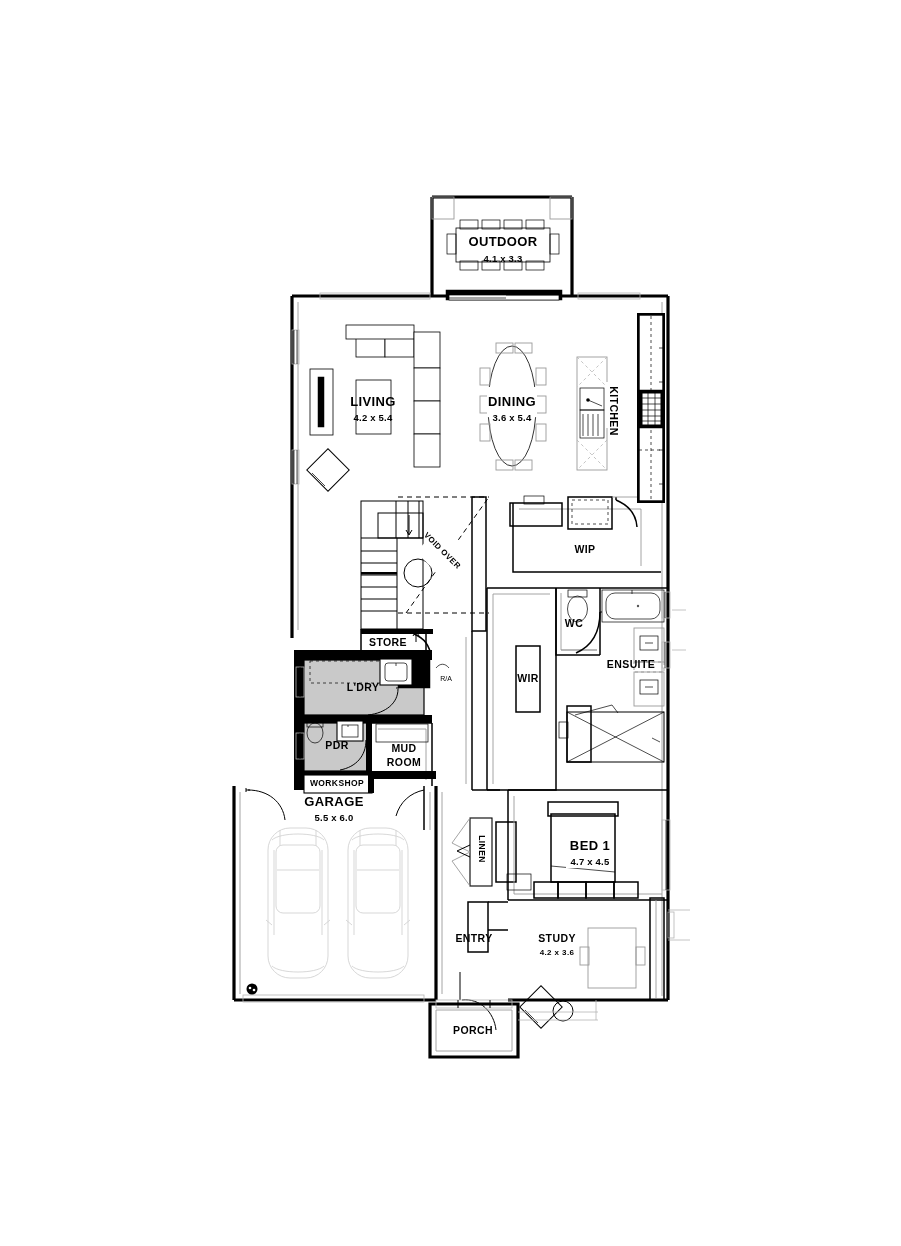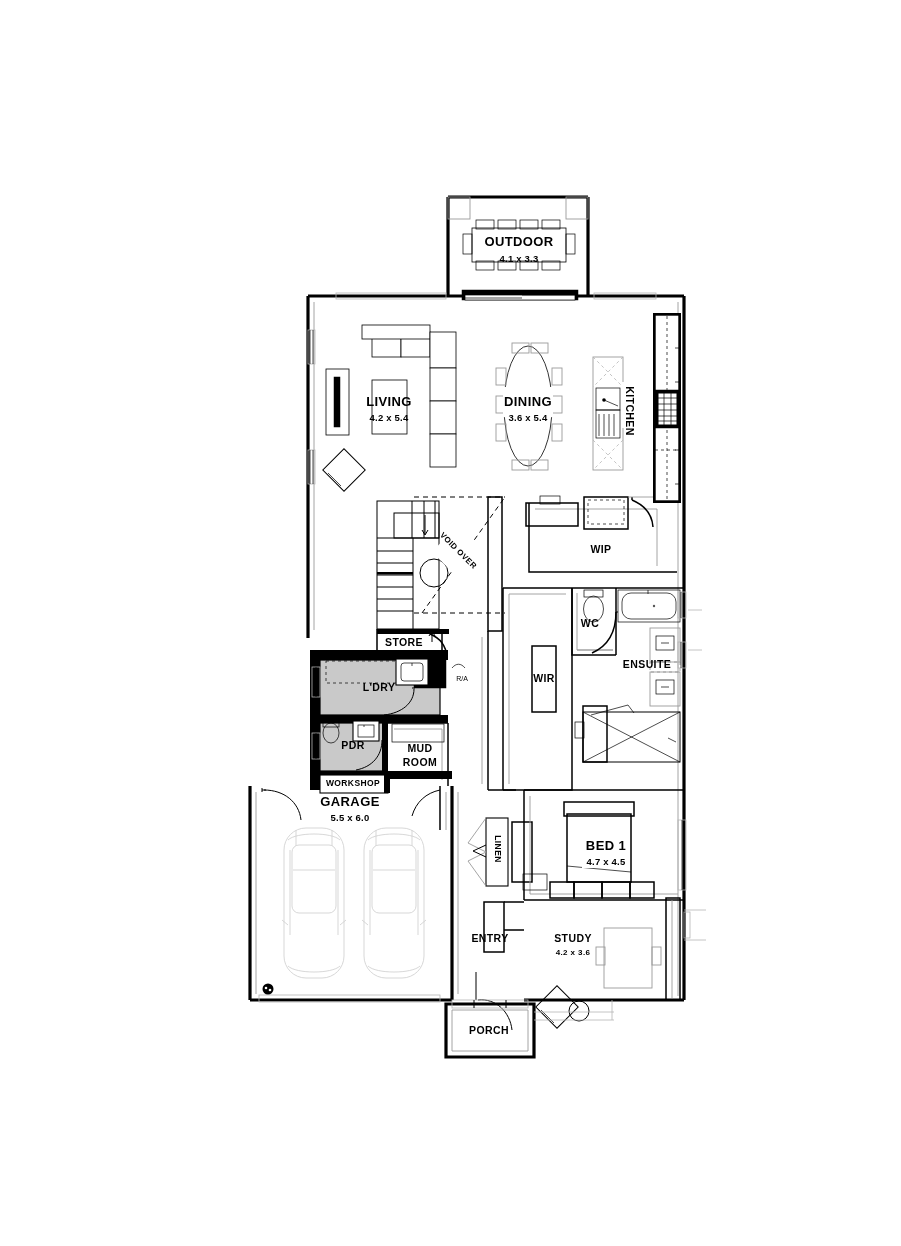--- a/index.html
+++ b/index.html
@@ -7,21 +7,20 @@
     margin: 0; padding: 0;
     background: #ffffff;
     font-family: "Liberation Sans", sans-serif;
   }
   #plan-root {
     position: relative;
     width: 719px;
     height: 1246px;
     background: #ffffff;
     overflow: hidden;
-    margin-left: 16px;
   }
   svg#floorplan { display: block; }
 
   .rm-label {
     font-family: "Liberation Sans", sans-serif;
     font-weight: bold;
     fill: #000000;
     text-anchor: middle;
     dominant-baseline: middle;
     letter-spacing: 0.4px;

